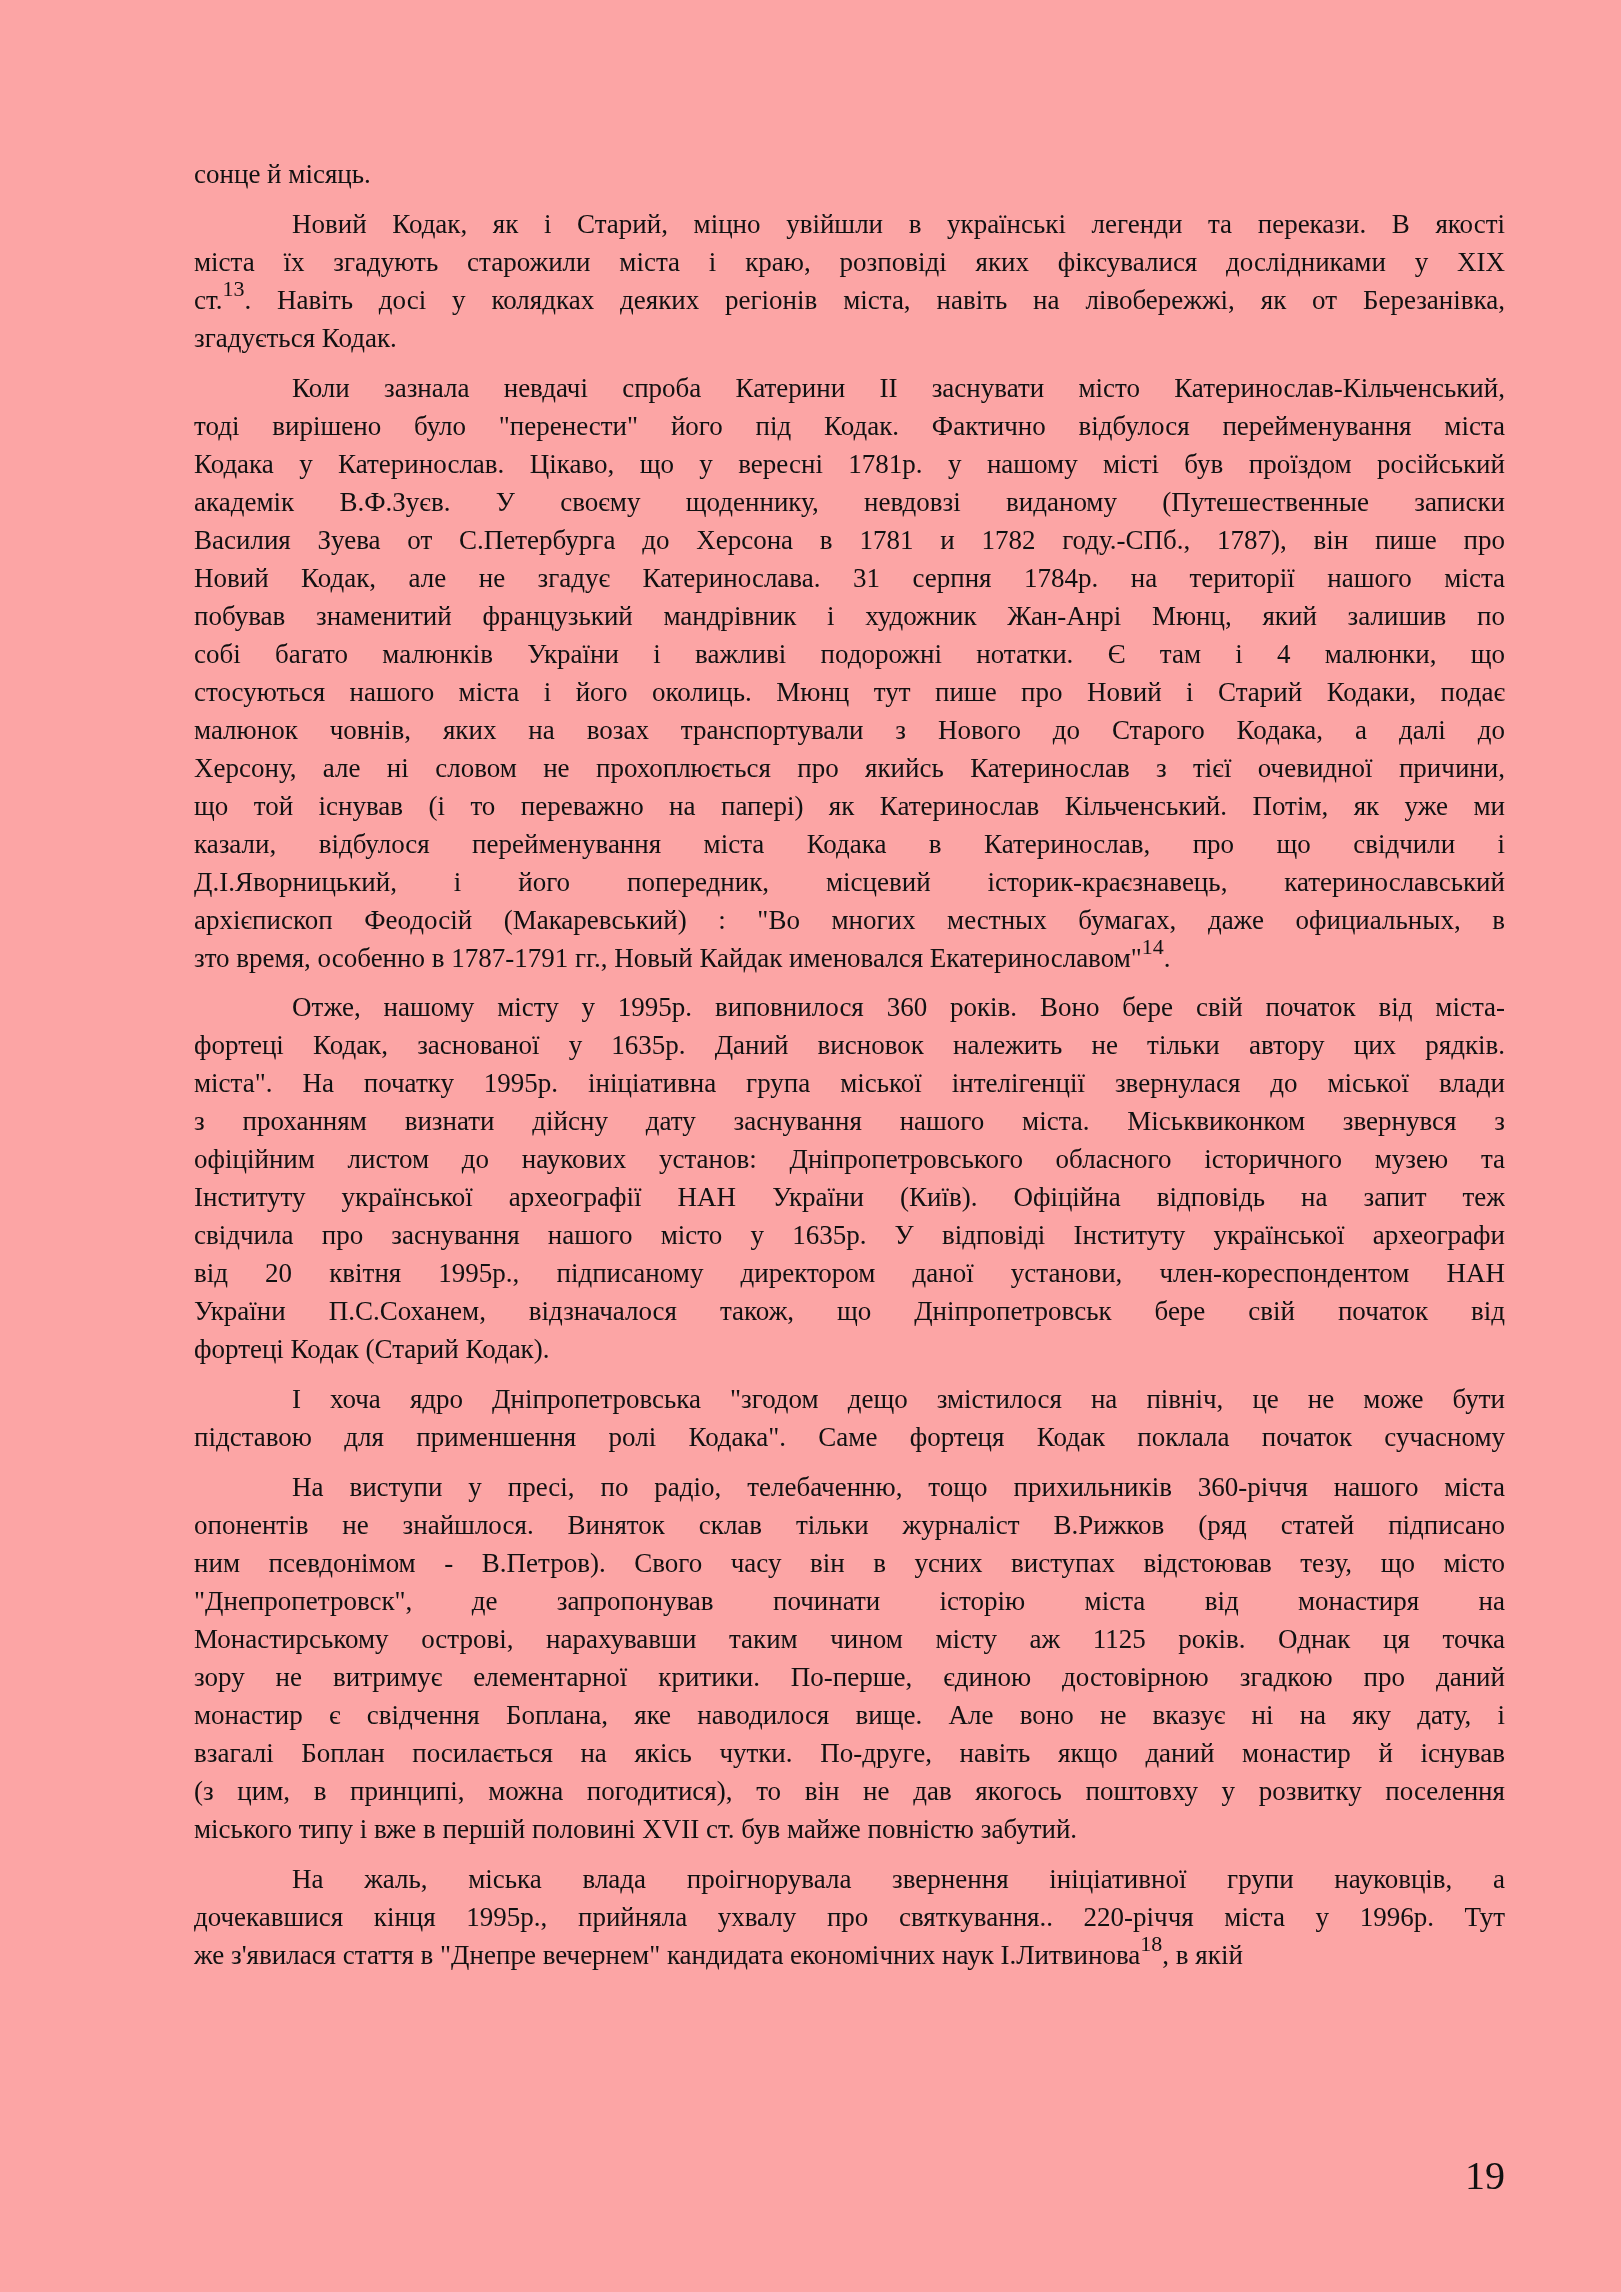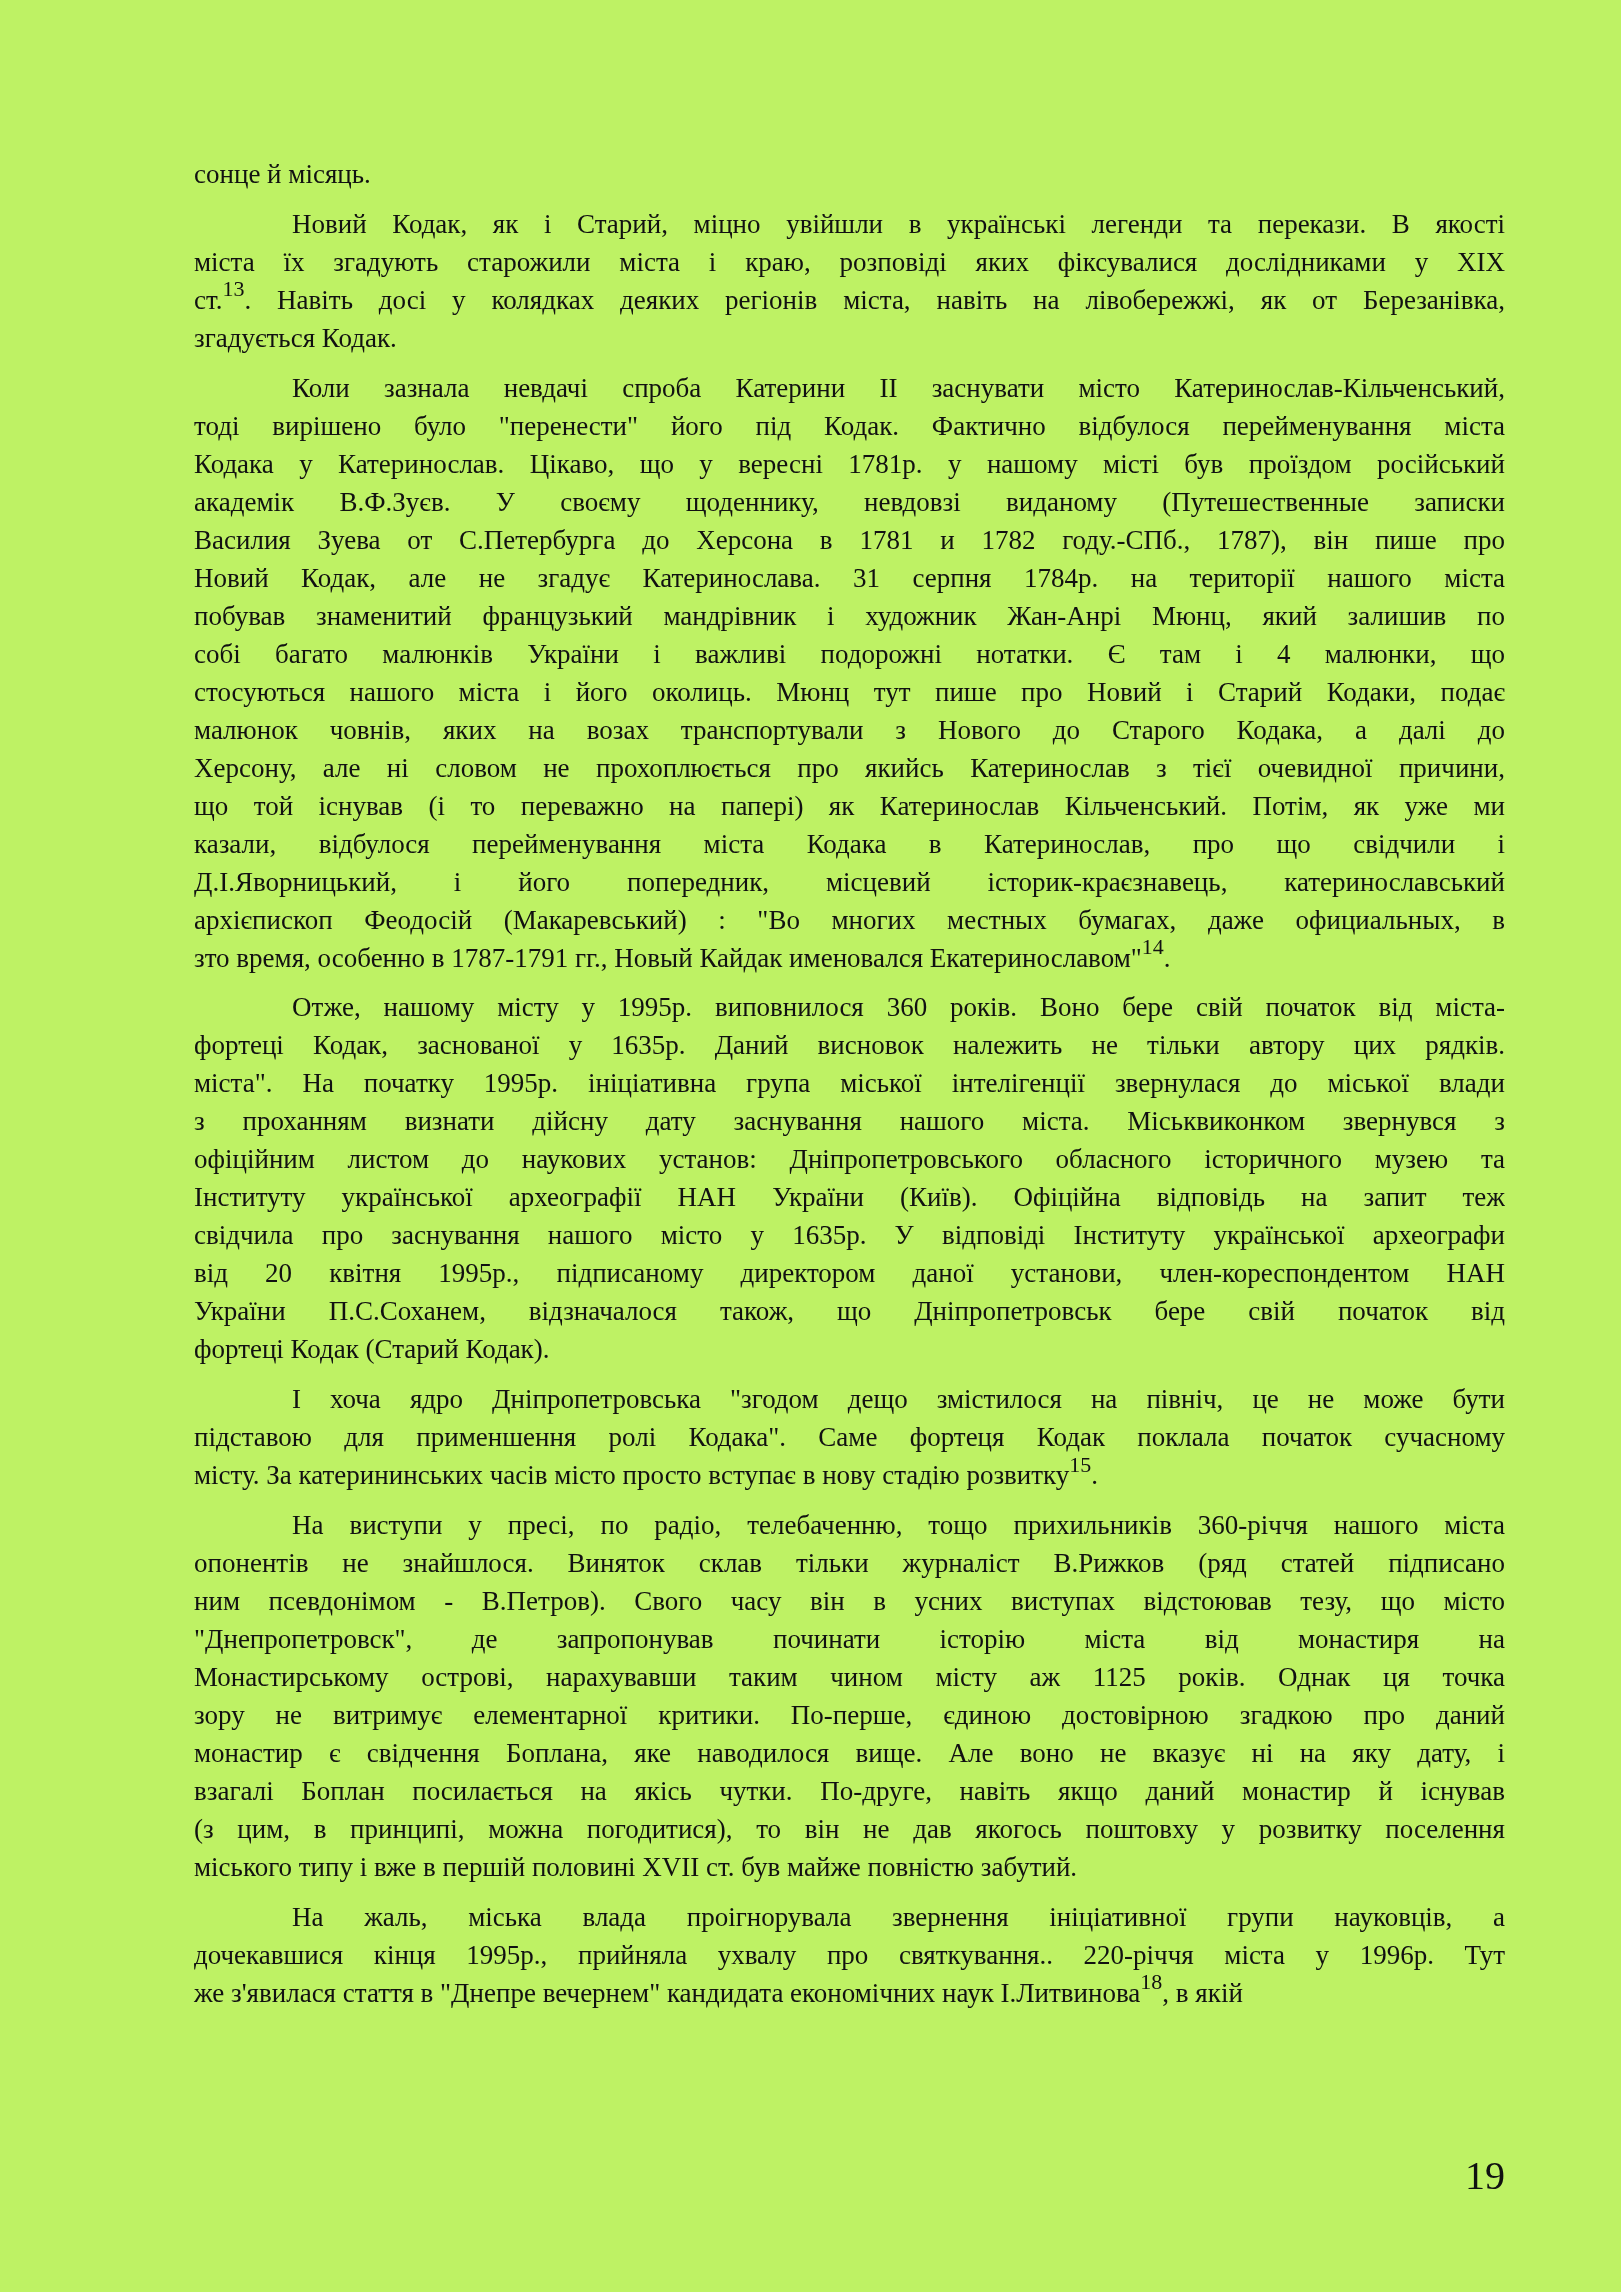--- a/index.html
+++ b/index.html
@@ -1,17 +1,17 @@
 <!DOCTYPE html>
 <html><head>
 <meta charset="utf-8">
 <style>
   html, body { margin: 0; padding: 0; background: #ffffff; }
   body { width: 1621px; height: 2293px; position: relative; overflow: hidden; }
-  .page { position: absolute; left: 0; top: 0; width: 1621px; height: 2293px; background: #bef264; }
+  .page { position: absolute; left: 0; top: 0; width: 1621px; height: 2293px; background: #fca5a5; }
   .text-body {
     position: absolute; left: 194px; top: 155px; width: 1311px;
     font-family: "Liberation Serif", "DejaVu Serif", serif;
     font-size: 27px; color: #111111; line-height: 38px;
   }
   .para { margin: 0 0 11.8px 0; }
   .line { display: block; text-align: justify; text-align-last: justify; white-space: nowrap; height: 38px; overflow: visible; }
   .line.last { text-align-last: left; }
   .line.first { padding-left: 98px; }
   sup { font-size: 22px; line-height: 0; vertical-align: 0; position: relative; top: -12.7px; }
@@ -61,21 +61,20 @@
         <span class="line">офіційним листом до наукових установ: Дніпропетровського обласного історичного музею та</span>
         <span class="line">Інституту української археографії НАН України (Київ). Офіційна відповідь на запит теж</span>
         <span class="line">свідчила про заснування нашого місто у 1635р. У відповіді Інституту української археографи</span>
         <span class="line">від 20 квітня 1995р., підписаному директором даної установи, член-кореспондентом НАН</span>
         <span class="line">України П.С.Соханем, відзначалося також, що Дніпропетровськ бере свій початок від</span>
         <span class="line last">фортеці Кодак (Старий Кодак).</span>
       </div>
       <div class="para">
         <span class="line first">І хоча ядро Дніпропетровська "згодом дещо змістилося на північ, це не може бути</span>
         <span class="line">підставою для применшення ролі Кодака". Саме фортеця Кодак поклала початок сучасному</span>
-        <span class="line last">місту. За катерининських часів місто просто вступає в нову стадію розвитку<sup>15</sup>.</span>
       </div>
       <div class="para">
         <span class="line first">На виступи у пресі, по радіо, телебаченню, тощо прихильників 360-річчя нашого міста</span>
         <span class="line">опонентів не знайшлося. Виняток склав тільки журналіст В.Рижков (ряд статей підписано</span>
         <span class="line">ним псевдонімом - В.Петров). Свого часу він в усних виступах відстоював тезу, що місто</span>
         <span class="line">"Днепропетровск", де запропонував починати історію міста від монастиря на</span>
         <span class="line">Монастирському острові, нарахувавши таким чином місту аж 1125 років. Однак ця точка</span>
         <span class="line">зору не витримує елементарної критики. По-перше, єдиною достовірною згадкою про даний</span>
         <span class="line">монастир є свідчення Боплана, яке наводилося вище. Але воно не вказує ні на яку дату, і</span>
         <span class="line">взагалі Боплан посилається на якісь чутки. По-друге, навіть якщо даний монастир й існував</span>

